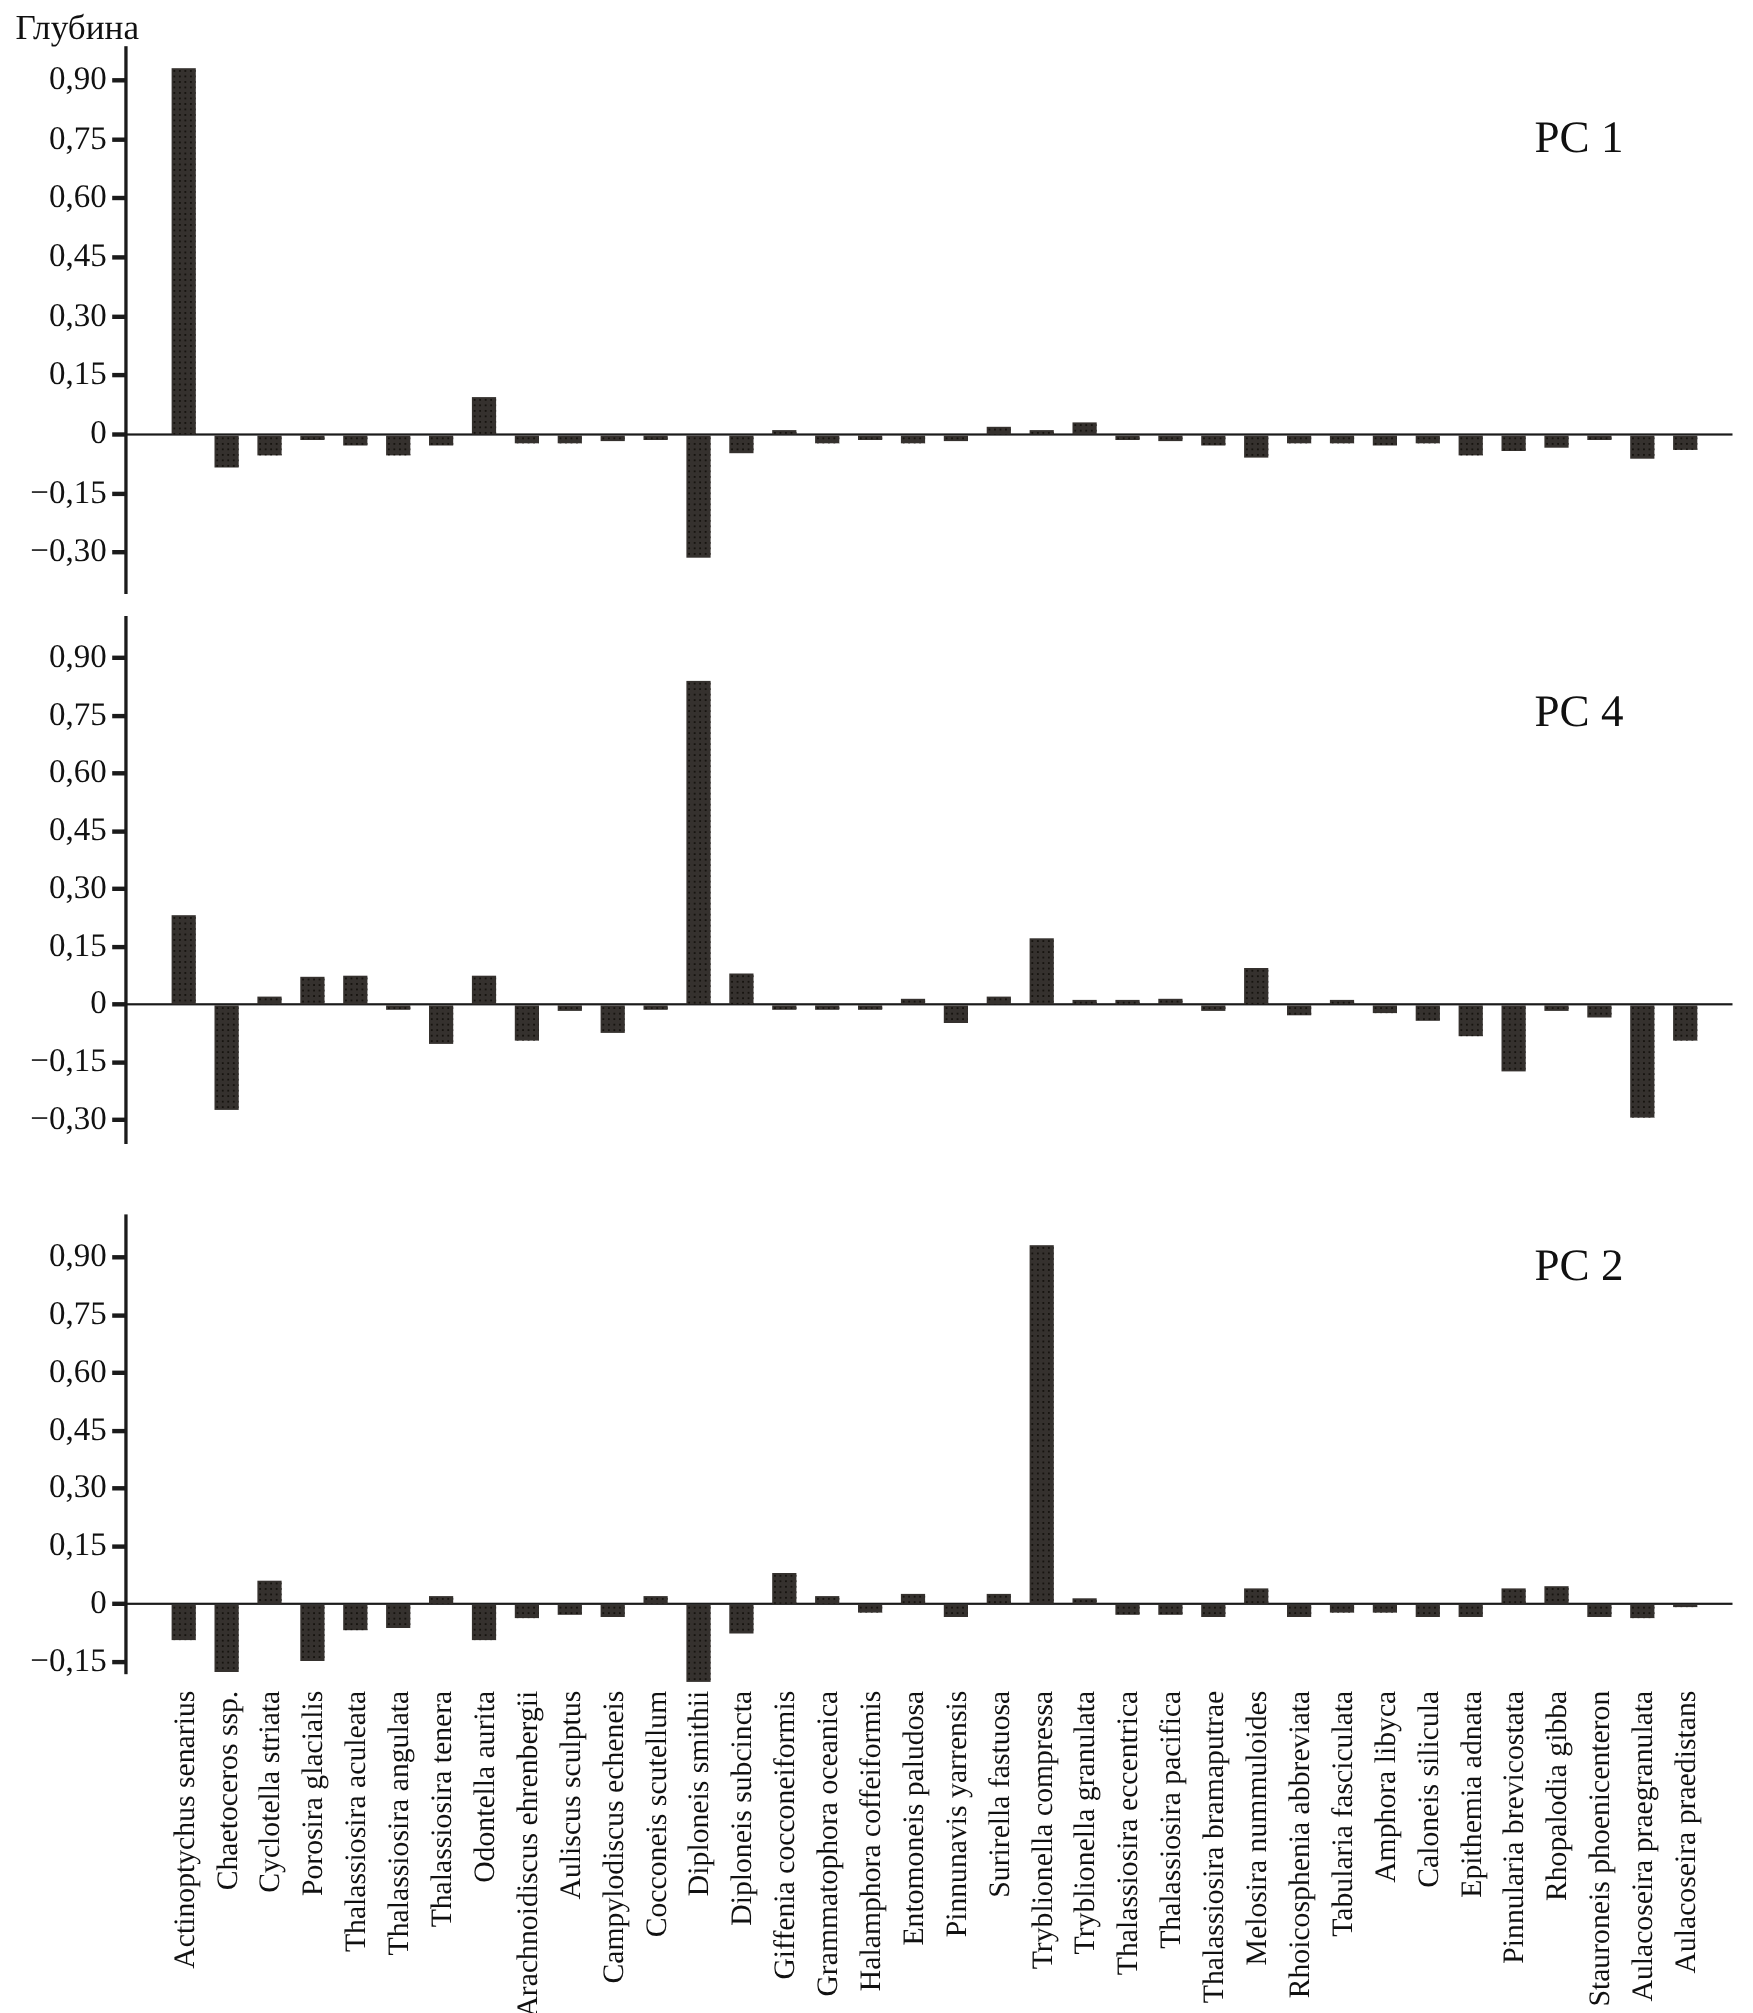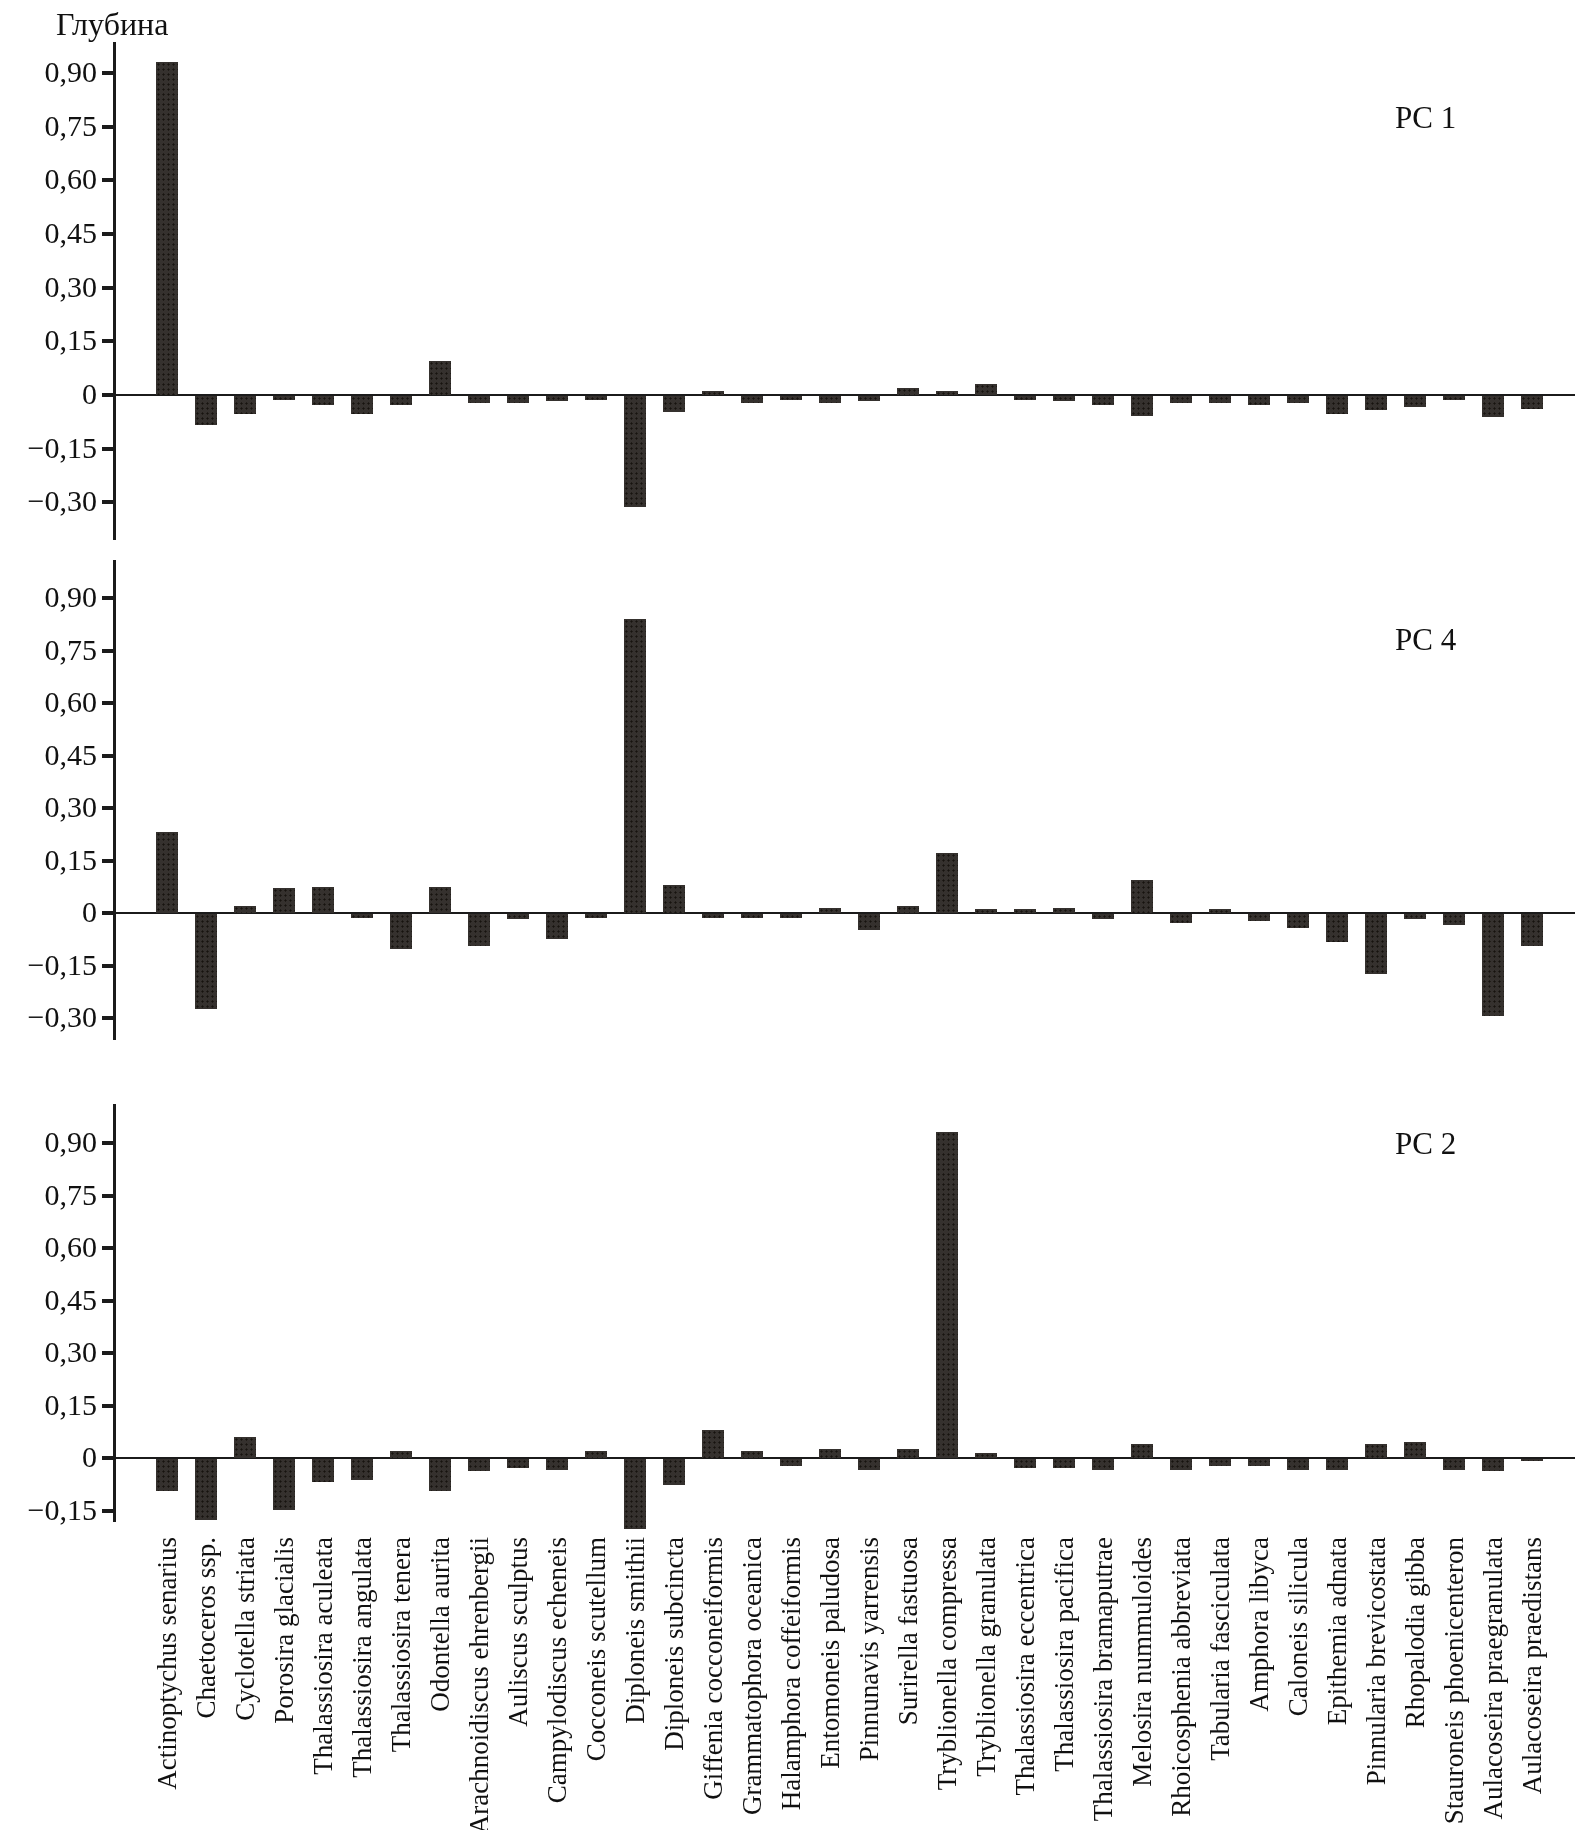--- a/index.html
+++ b/index.html
@@ -1,19 +1,19 @@
 <!DOCTYPE html>
 <html><head>
 <meta charset="utf-8">
 <style>
   html,body{margin:0;padding:0;background:#ffffff;}
   #page{position:relative;width:1594px;height:1830px;background:#ffffff;overflow:hidden;
         font-family:"Liberation Serif","DejaVu Serif",serif;color:#111;}
-  .chart-title{position:absolute;left:14px;top:6px;font-size:32px;color:#111;white-space:nowrap;margin-left:42px;}
-  .pc-label{position:absolute;left:1395px;font-size:31px;color:#111;white-space:nowrap;}
+  .chart-title{position:absolute;left:14px;top:6px;font-size:32px;color:#111;white-space:nowrap;}
+  .pc-label{position:absolute;left:1395px;font-size:41px;color:#111;white-space:nowrap;}
   .vaxis{position:absolute;width:3px;background:#1b1b1b;}
   .zeroline{position:absolute;height:2px;background:#1b1b1b;}
   .tickmark{position:absolute;width:13px;height:4px;background:#1b1b1b;}
   .ticklabel{position:absolute;left:0;width:97px;text-align:right;font-size:30px;color:#111;white-space:nowrap;}
   .bar{position:absolute;background-color:#35312e;
        background-image:radial-gradient(circle,#16130f 0.9px,transparent 1.2px);
        background-size:5px 5px;}
   .xlabel{position:absolute;top:1537px;white-space:nowrap;font-size:27px;line-height:30px;color:#111;
           transform-origin:0 0;transform:rotate(-90deg) translateX(-100%);}
 </style>

